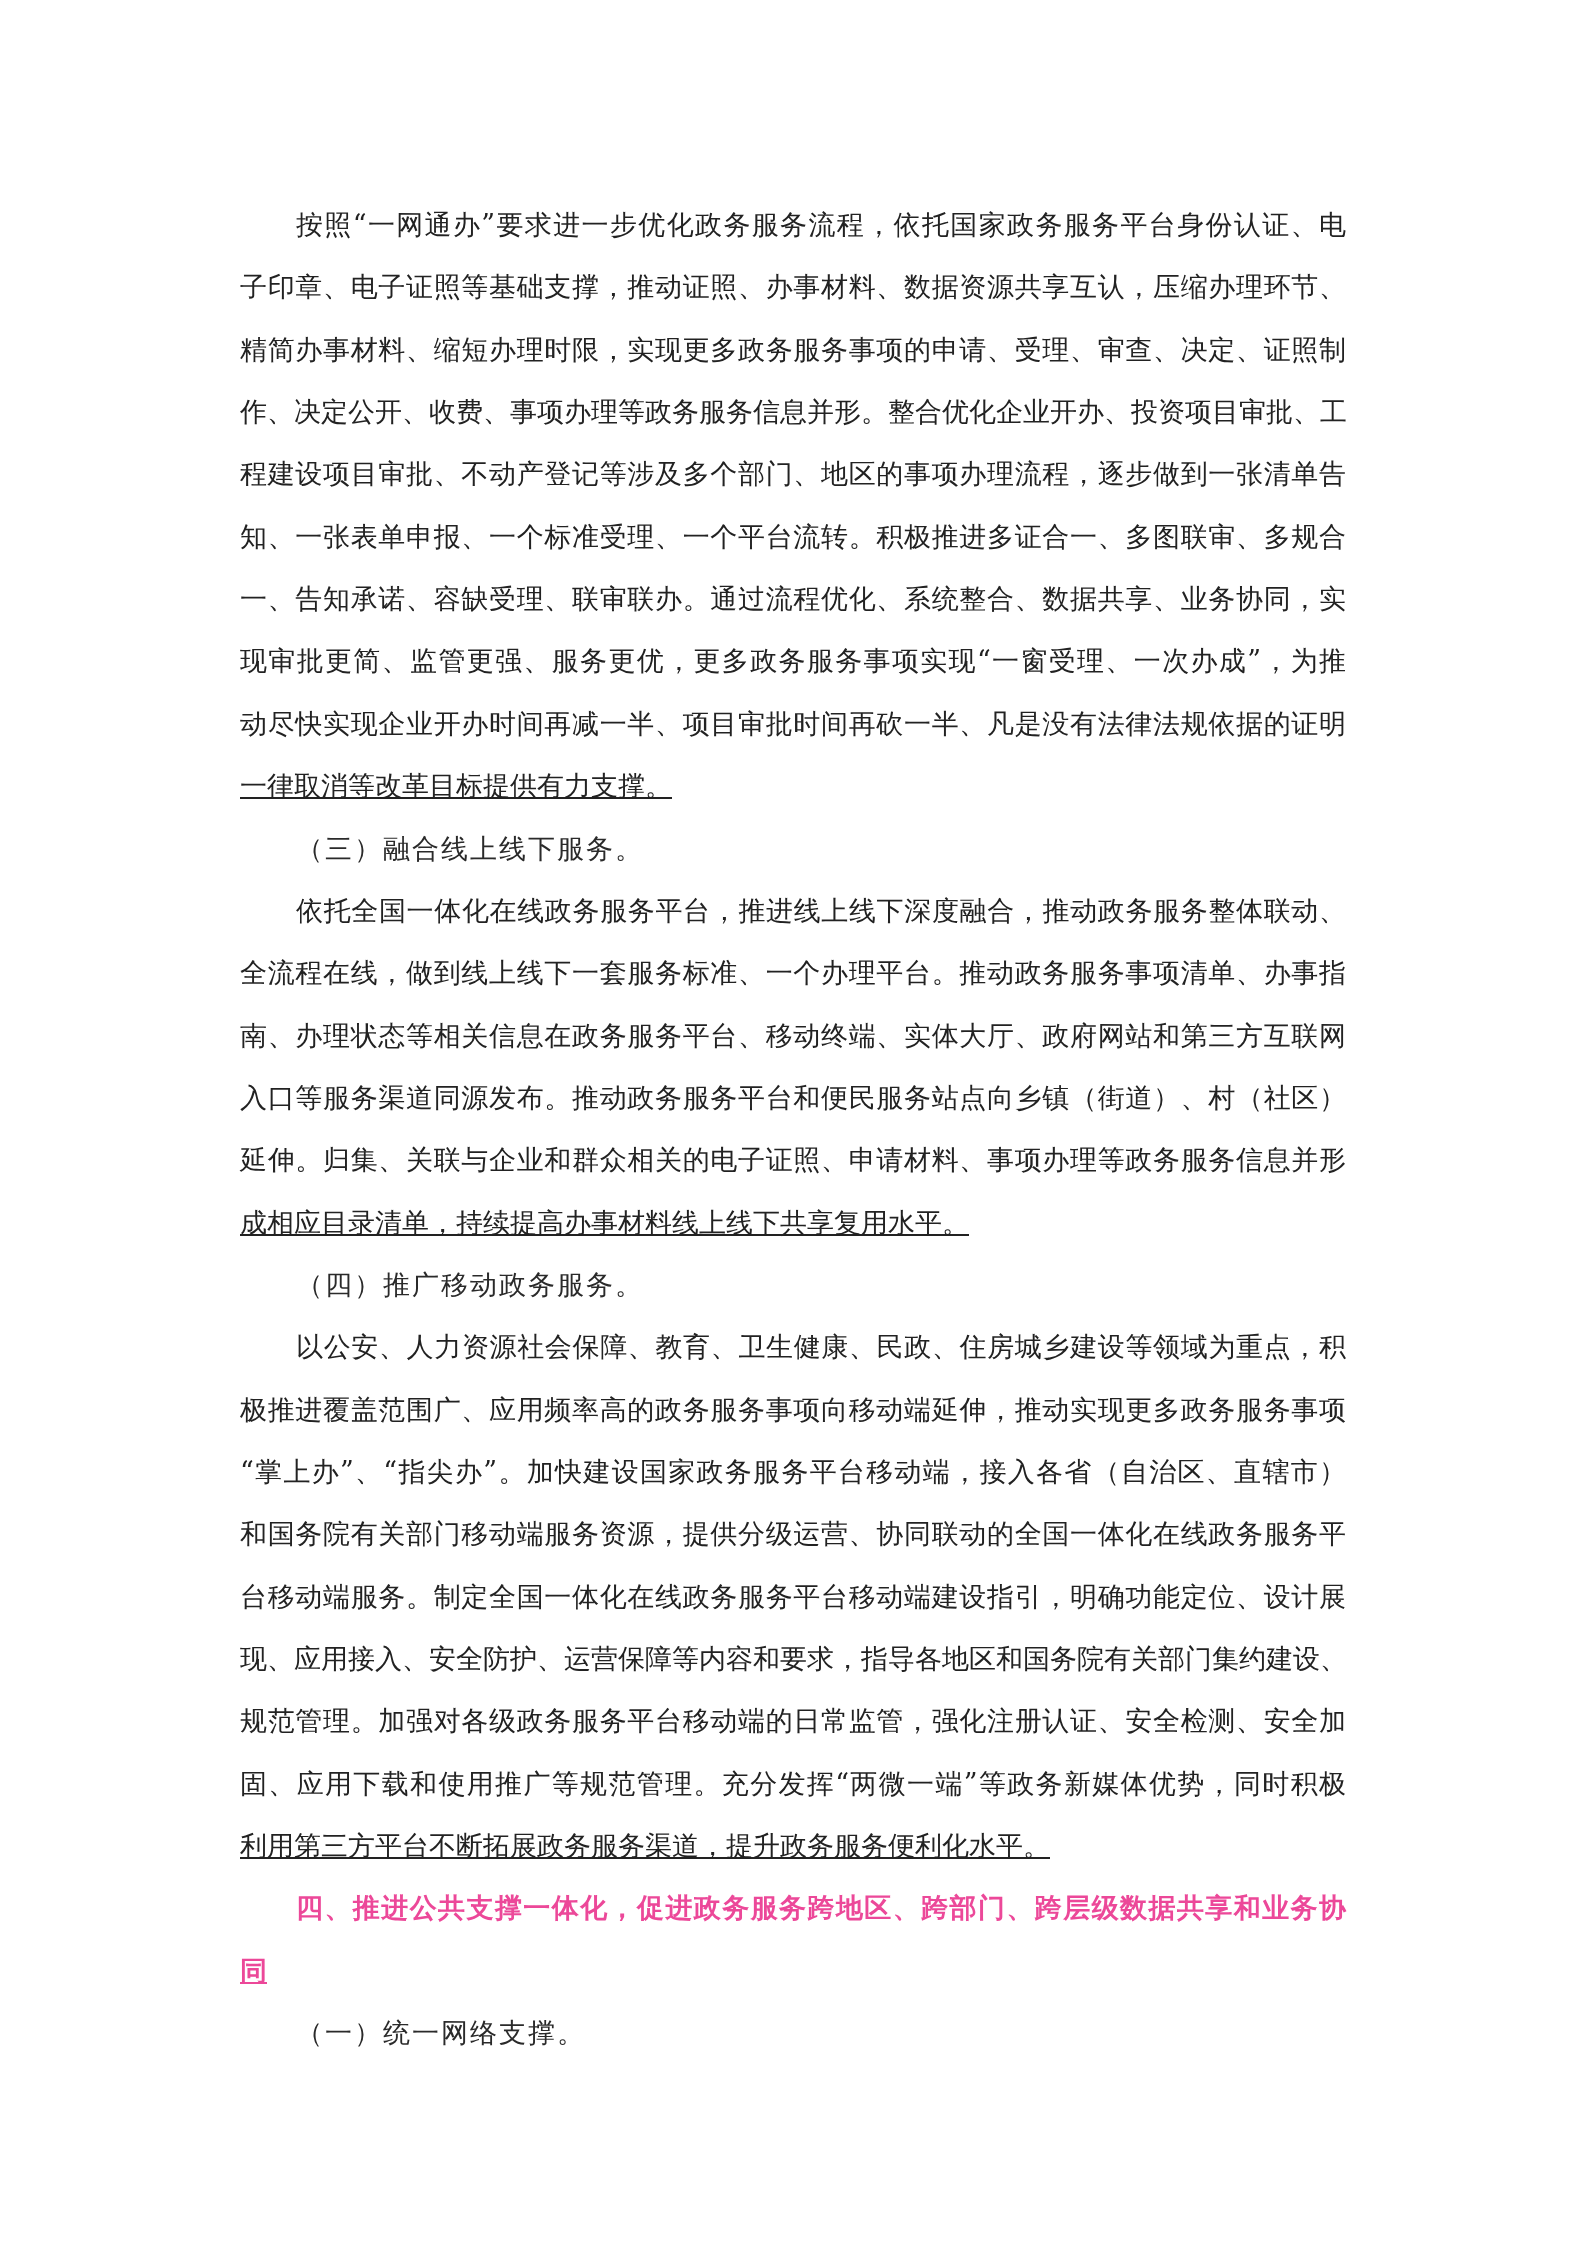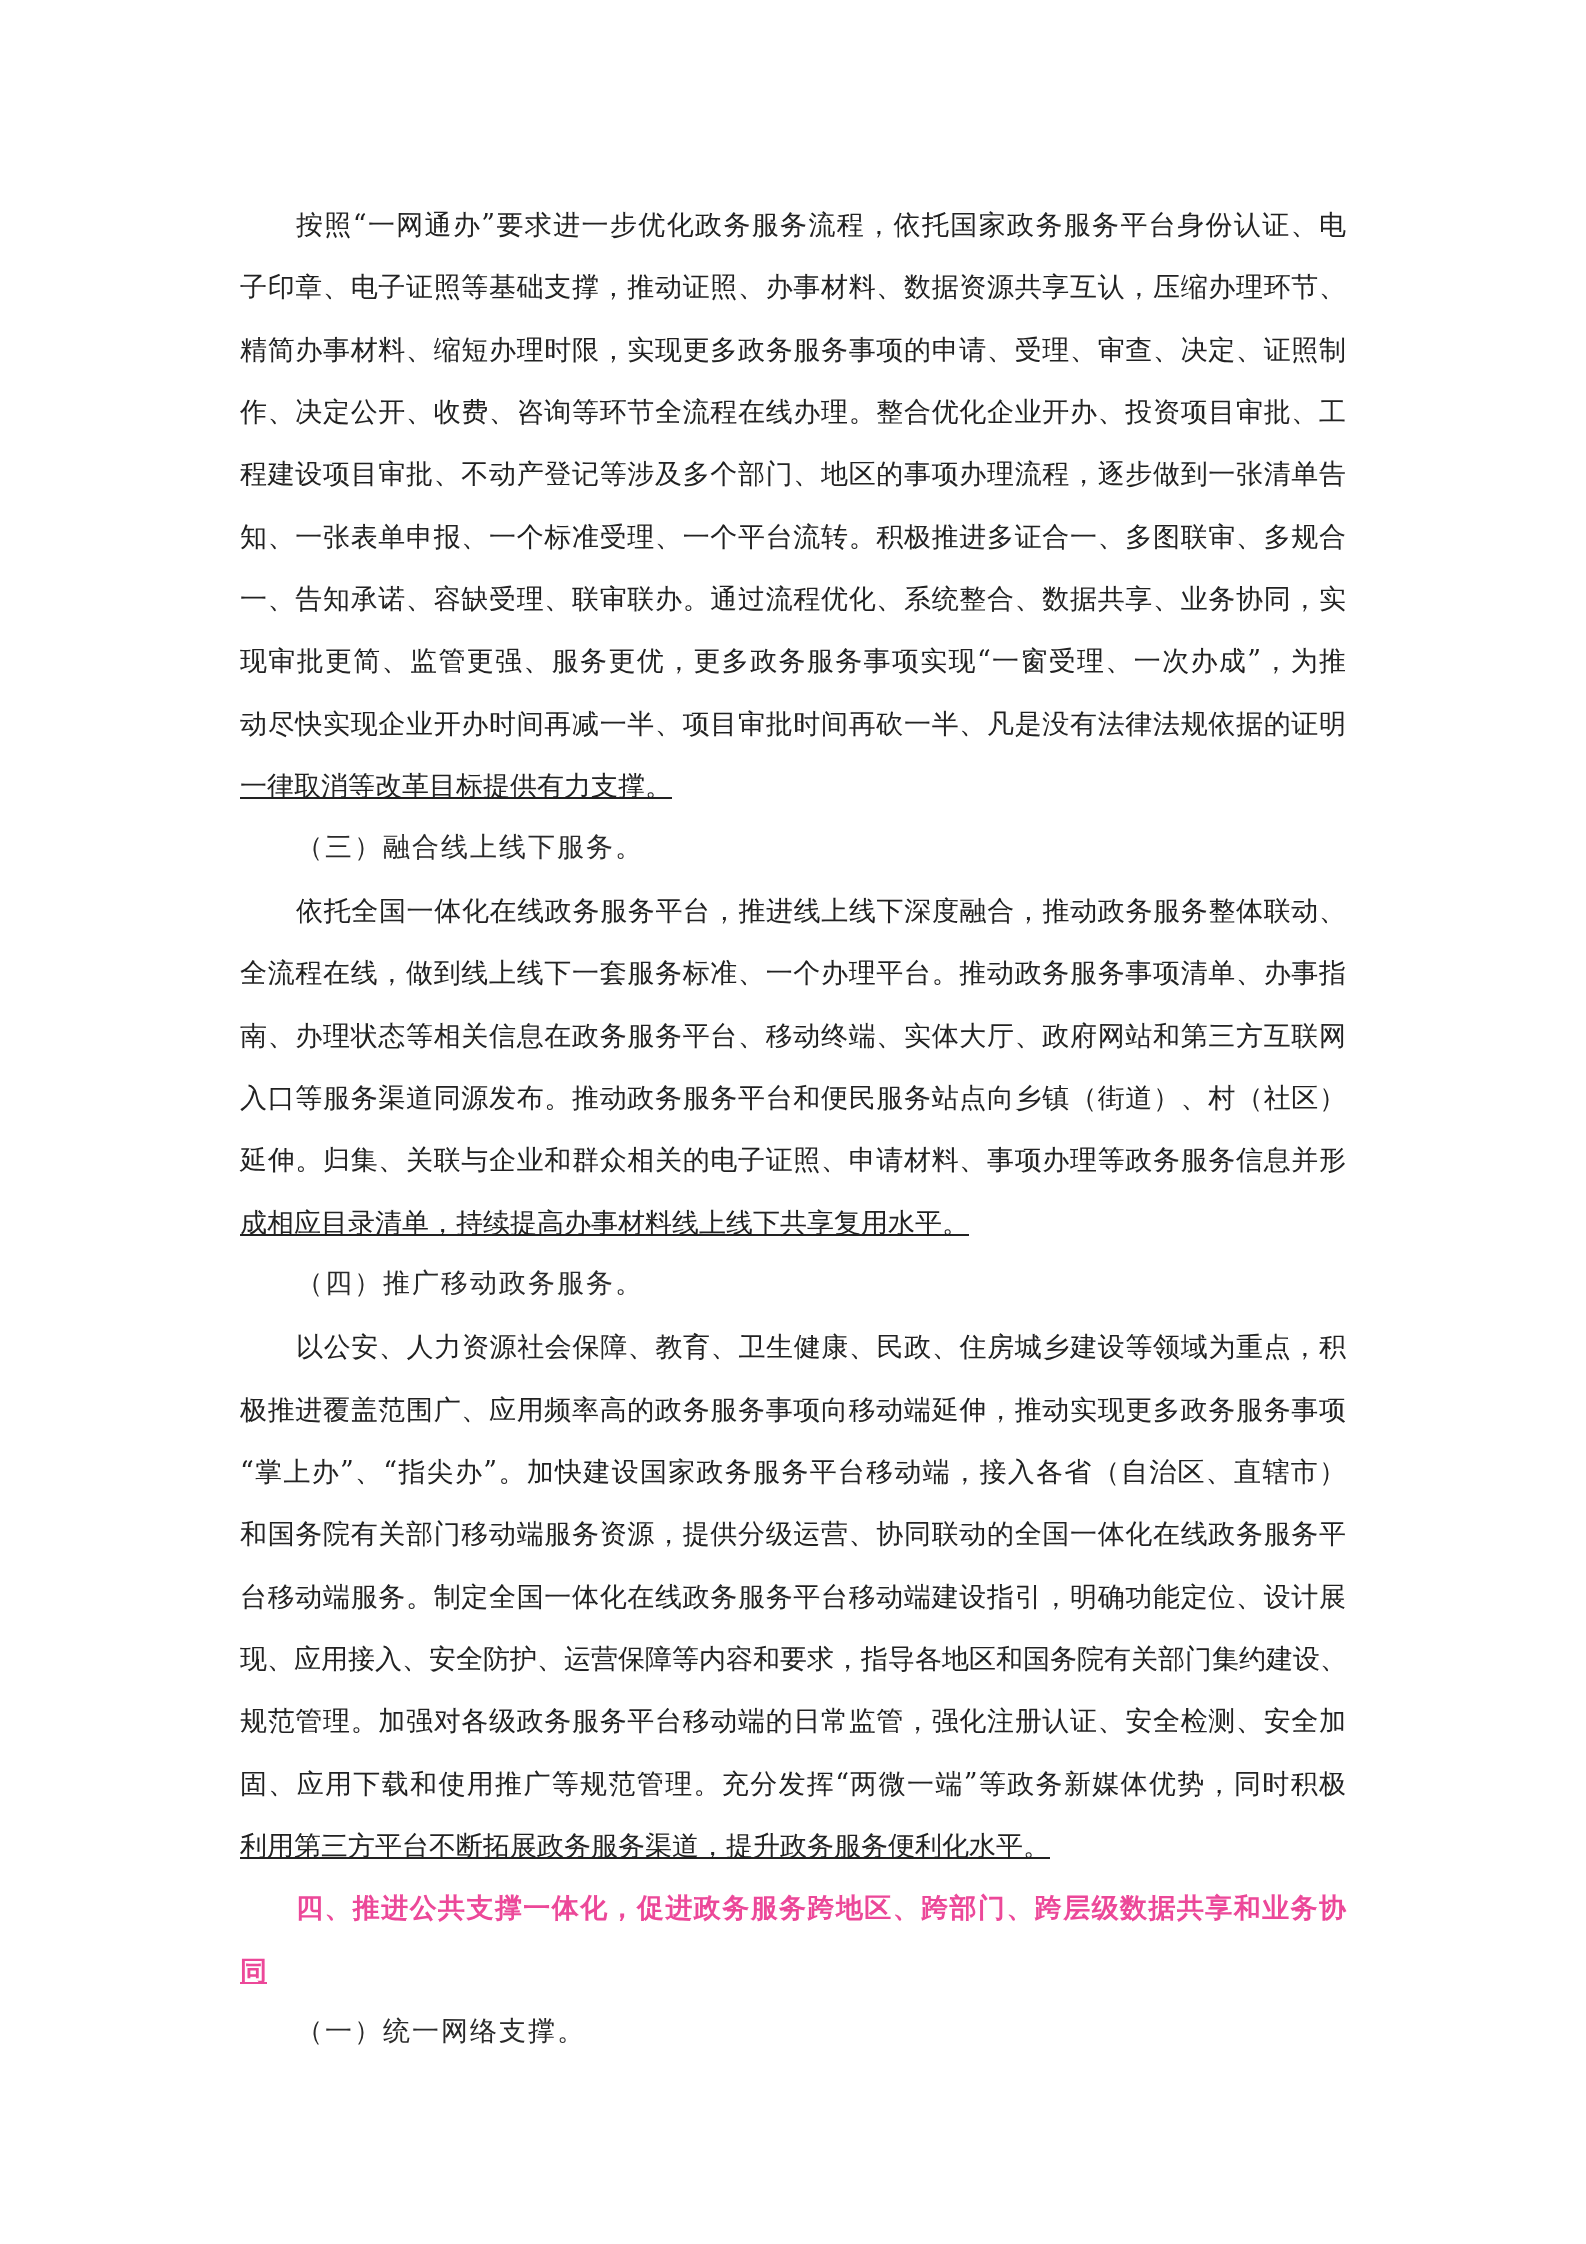--- a/index.html
+++ b/index.html
@@ -42,37 +42,37 @@
   }
   .line.indent {
     left: 296px;
     width: 1050px;
   }
   .line.sub {
     left: 296px;
     width: auto;
     text-align: left;
     text-align-last: left;
-    font-family: Liberation Mono, monospace;
+    font-family: Liberation Serif, serif;
     letter-spacing: 2px;
     color: #2a2a2a;
   }
   .line.bold {
     font-weight: bold;
     color: #ec4899;
   }
 </style>
 </head>
 <body>
 
 <div class="page">
   <div class="line indent" style="top:205px">按照“一网通办”要求进一步优化政务服务流程，依托国家政务服务平台身份认证、电</div>
   <div class="line" style="top:267px">子印章、电子证照等基础支撑，推动证照、办事材料、数据资源共享互认，压缩办理环节、</div>
   <div class="line" style="top:330px">精简办事材料、缩短办理时限，实现更多政务服务事项的申请、受理、审查、决定、证照制</div>
-  <div class="line" style="top:392px">作、决定公开、收费、咨询等环节全流程在线办理。整合优化企业开办、投资项目审批、工</div>
+  <div class="line" style="top:392px">作、决定公开、收费、事项办理等政务服务信息并形。整合优化企业开办、投资项目审批、工</div>
   <div class="line" style="top:454px">程建设项目审批、不动产登记等涉及多个部门、地区的事项办理流程，逐步做到一张清单告</div>
   <div class="line" style="top:517px">知、一张表单申报、一个标准受理、一个平台流转。积极推进多证合一、多图联审、多规合</div>
   <div class="line" style="top:579px">一、告知承诺、容缺受理、联审联办。通过流程优化、系统整合、数据共享、业务协同，实</div>
   <div class="line" style="top:641px">现审批更简、监管更强、服务更优，更多政务服务事项实现“一窗受理、一次办成”，为推</div>
   <div class="line" style="top:704px">动尽快实现企业开办时间再减一半、项目审批时间再砍一半、凡是没有法律法规依据的证明</div>
   <div class="line last" style="top:766px">一律取消等改革目标提供有力支撑。</div>
 
   <div class="line sub" style="top:829px">（三）融合线上线下服务。</div>
 
   <div class="line indent" style="top:891px">依托全国一体化在线政务服务平台，推进线上线下深度融合，推动政务服务整体联动、</div>

